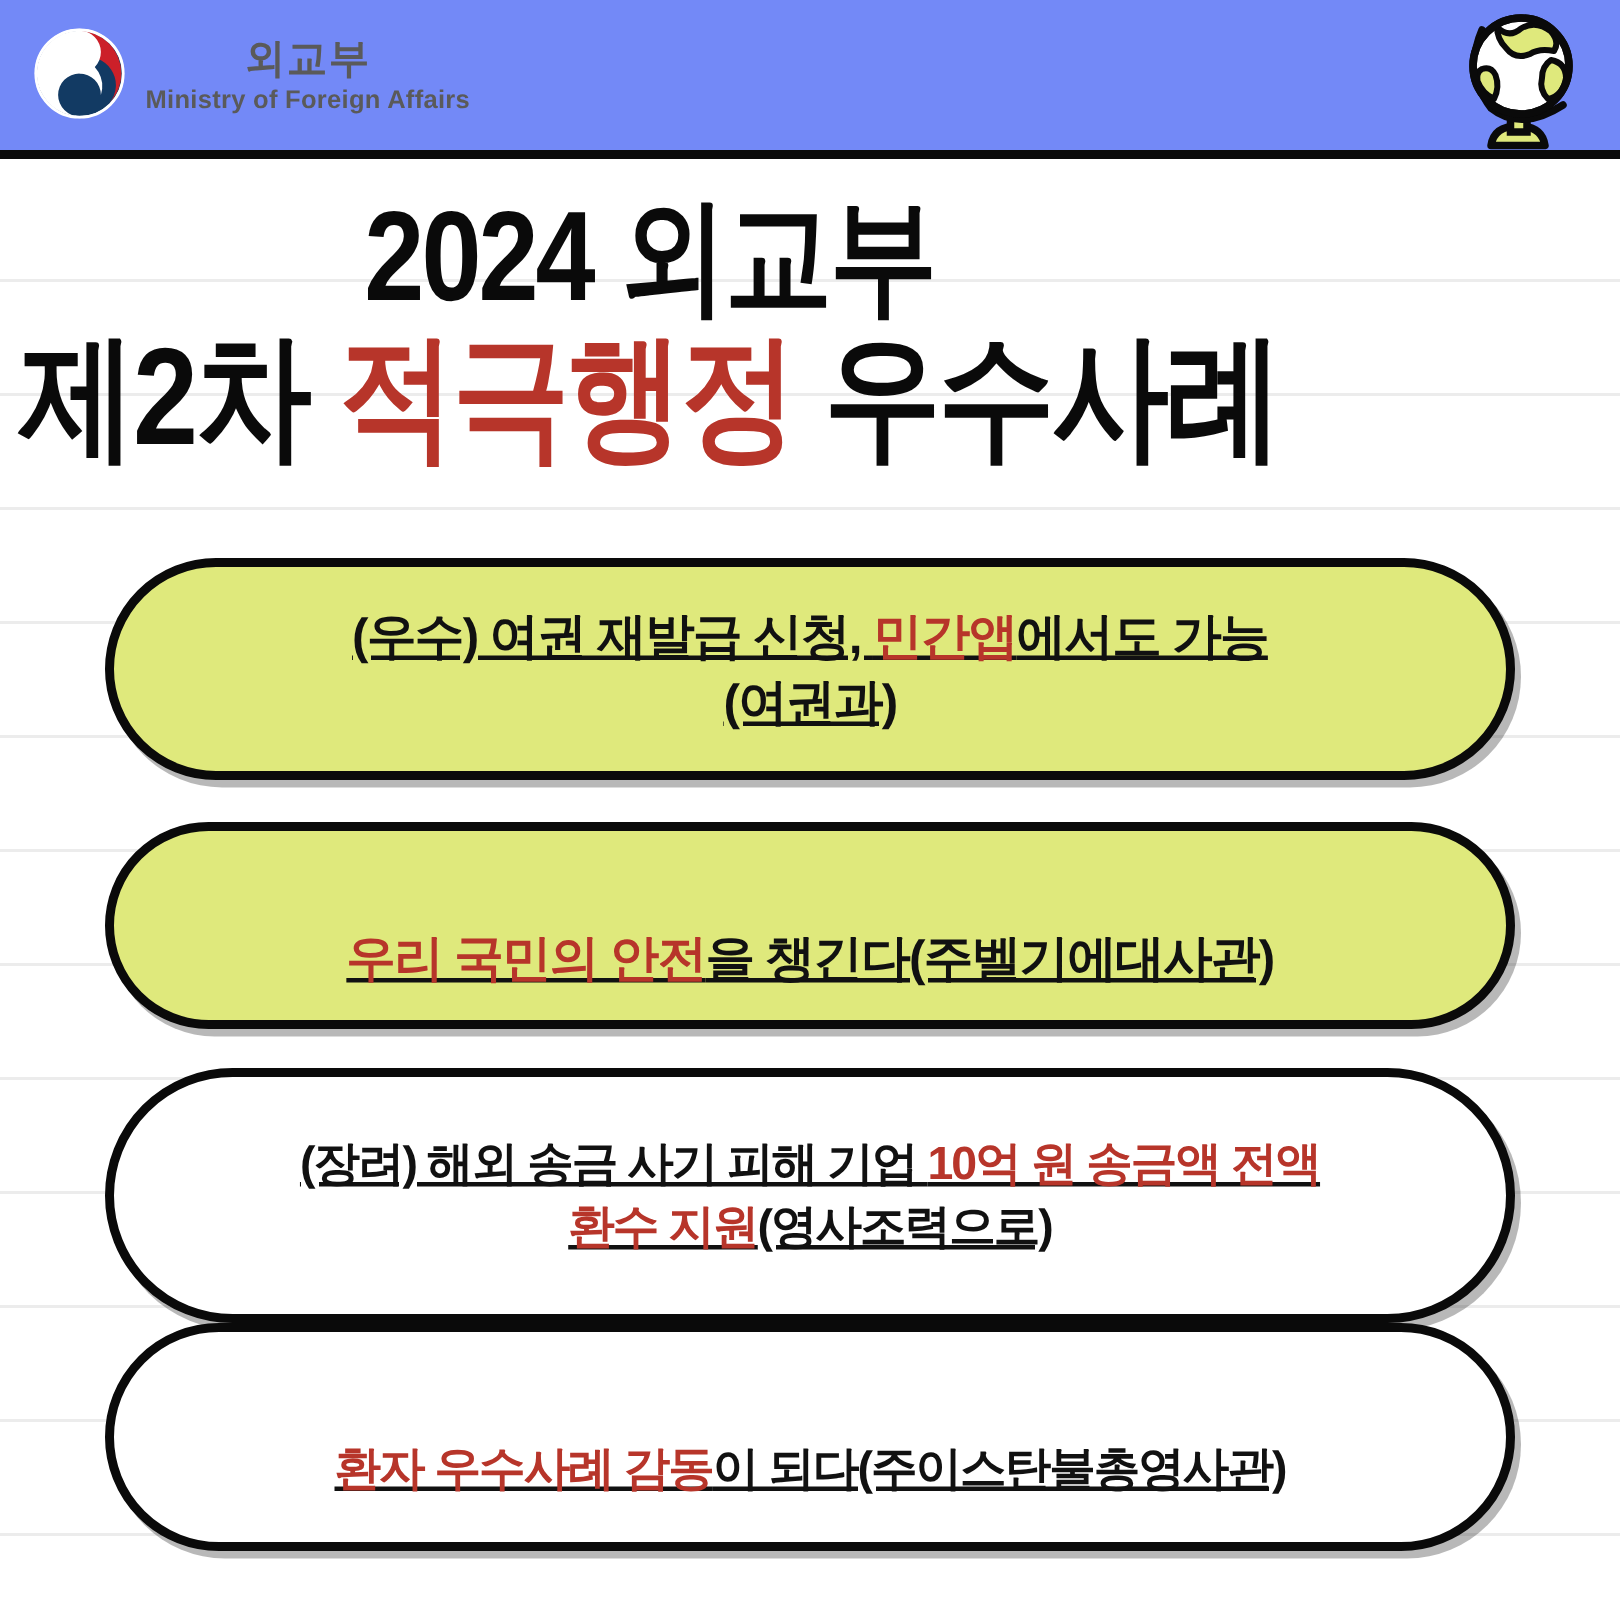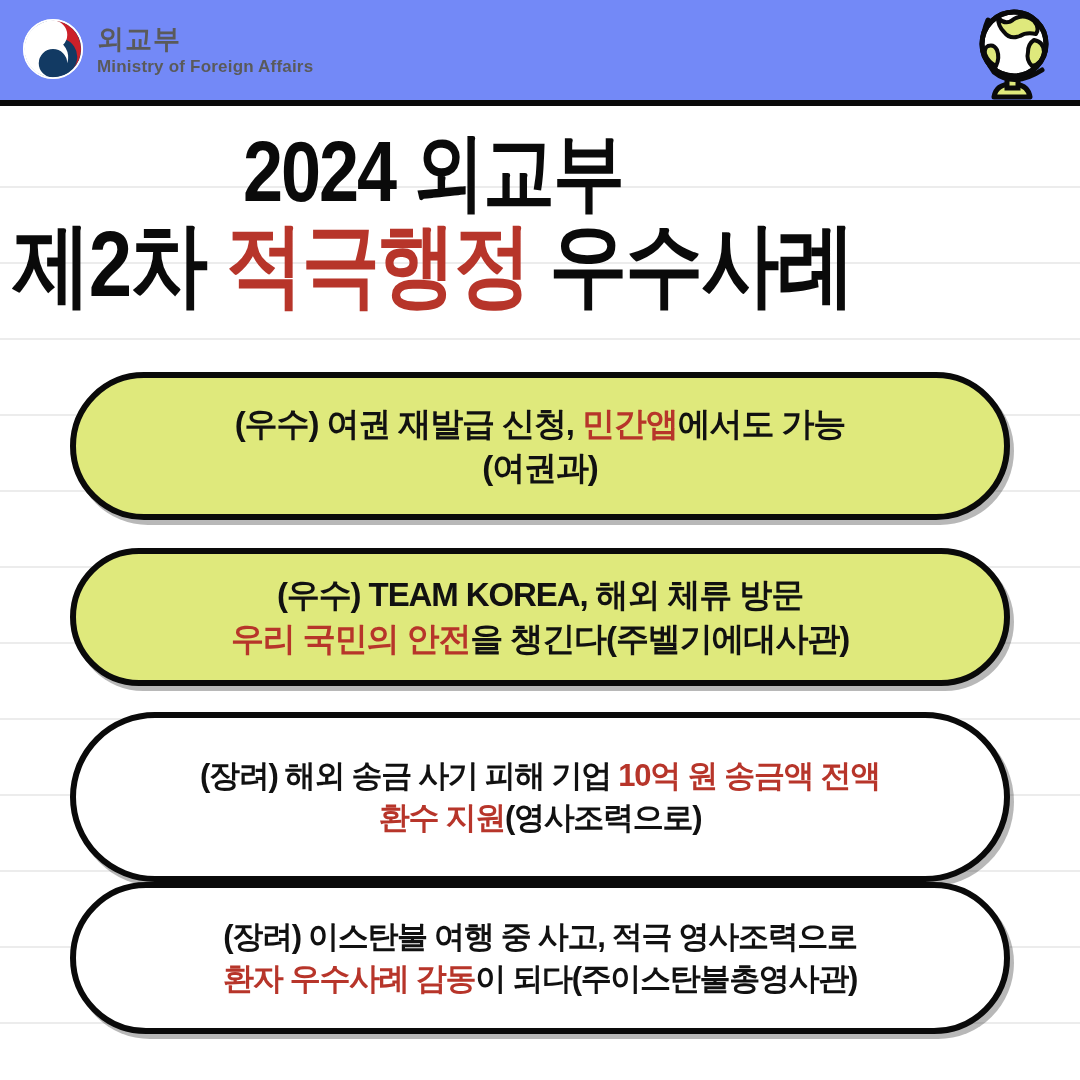--- a/index.html
+++ b/index.html
@@ -38,20 +38,21 @@
   .header {
     position: absolute;
     top: 0;
     left: 0;
     width: 1080px;
     height: 106px;
     background: #7389F7;
     border-bottom: 6px solid #0a0a0a;
     box-sizing: border-box;
     z-index: 5;
+    text-align: center;
   }
 
   .brand {
     position: absolute;
     left: 22px;
     top: 18px;
     display: flex;
     align-items: center;
     gap: 13px;
   }
@@ -154,20 +155,21 @@
   .card-4 { height: 152px; }
 
   .card-text {
     font-family: "Liberation Sans", "DejaVu Sans", sans-serif;
     font-weight: 700;
     color: #111111;
     font-size: 33px;
     line-height: 1.34;
     letter-spacing: -1.1px;
     word-break: keep-all;
+    text-decoration: underline;
   }
   .card-3 .card-text,
   .card-4 .card-text {
     font-size: 31px;
     letter-spacing: -1.3px;
   }
   .hl {
     color: #B7352A;
   }
 </style>
@@ -215,26 +217,26 @@
     <div class="title-line title-line-2"><span>제2차 </span><span class="title-accent">적극행정</span><span> 우수사례</span></div>
   </div>
 
   <div class="cards">
 
     <div class="card card--green card-1">
       <div class="card-text"><span>(우수) 여권 재발급 신청, </span><span class="hl">민간앱</span><span>에서도 가능</span><br><span>(여권과)</span></div>
     </div>
 
     <div class="card card--green card-2">
-      <div class="card-text"><span>(우수) TEAM KOREA, 해외 체류 방문</span><br><span class="hl">우리 국민의 안전</span><span>을 챙긴다(주벨기에대사관)</span></div>
+      <div class="card-text"><br><span class="hl">우리 국민의 안전</span><span>을 챙긴다(주벨기에대사관)</span></div>
     </div>
 
     <div class="card card--white card-3">
       <div class="card-text"><span>(장려) 해외 송금 사기 피해 기업 </span><span class="hl">10억 원 송금액 전액</span><br><span class="hl">환수 지원</span><span>(영사조력으로)</span></div>
     </div>
 
     <div class="card card--white card-4">
-      <div class="card-text"><span>(장려) 이스탄불 여행 중 사고, 적극 영사조력으로</span><br><span class="hl">환자 우수사례 감동</span><span>이 되다(주이스탄불총영사관)</span></div>
+      <div class="card-text"><br><span class="hl">환자 우수사례 감동</span><span>이 되다(주이스탄불총영사관)</span></div>
     </div>
 
   </div>
 
 </div>
 
 </body></html>

